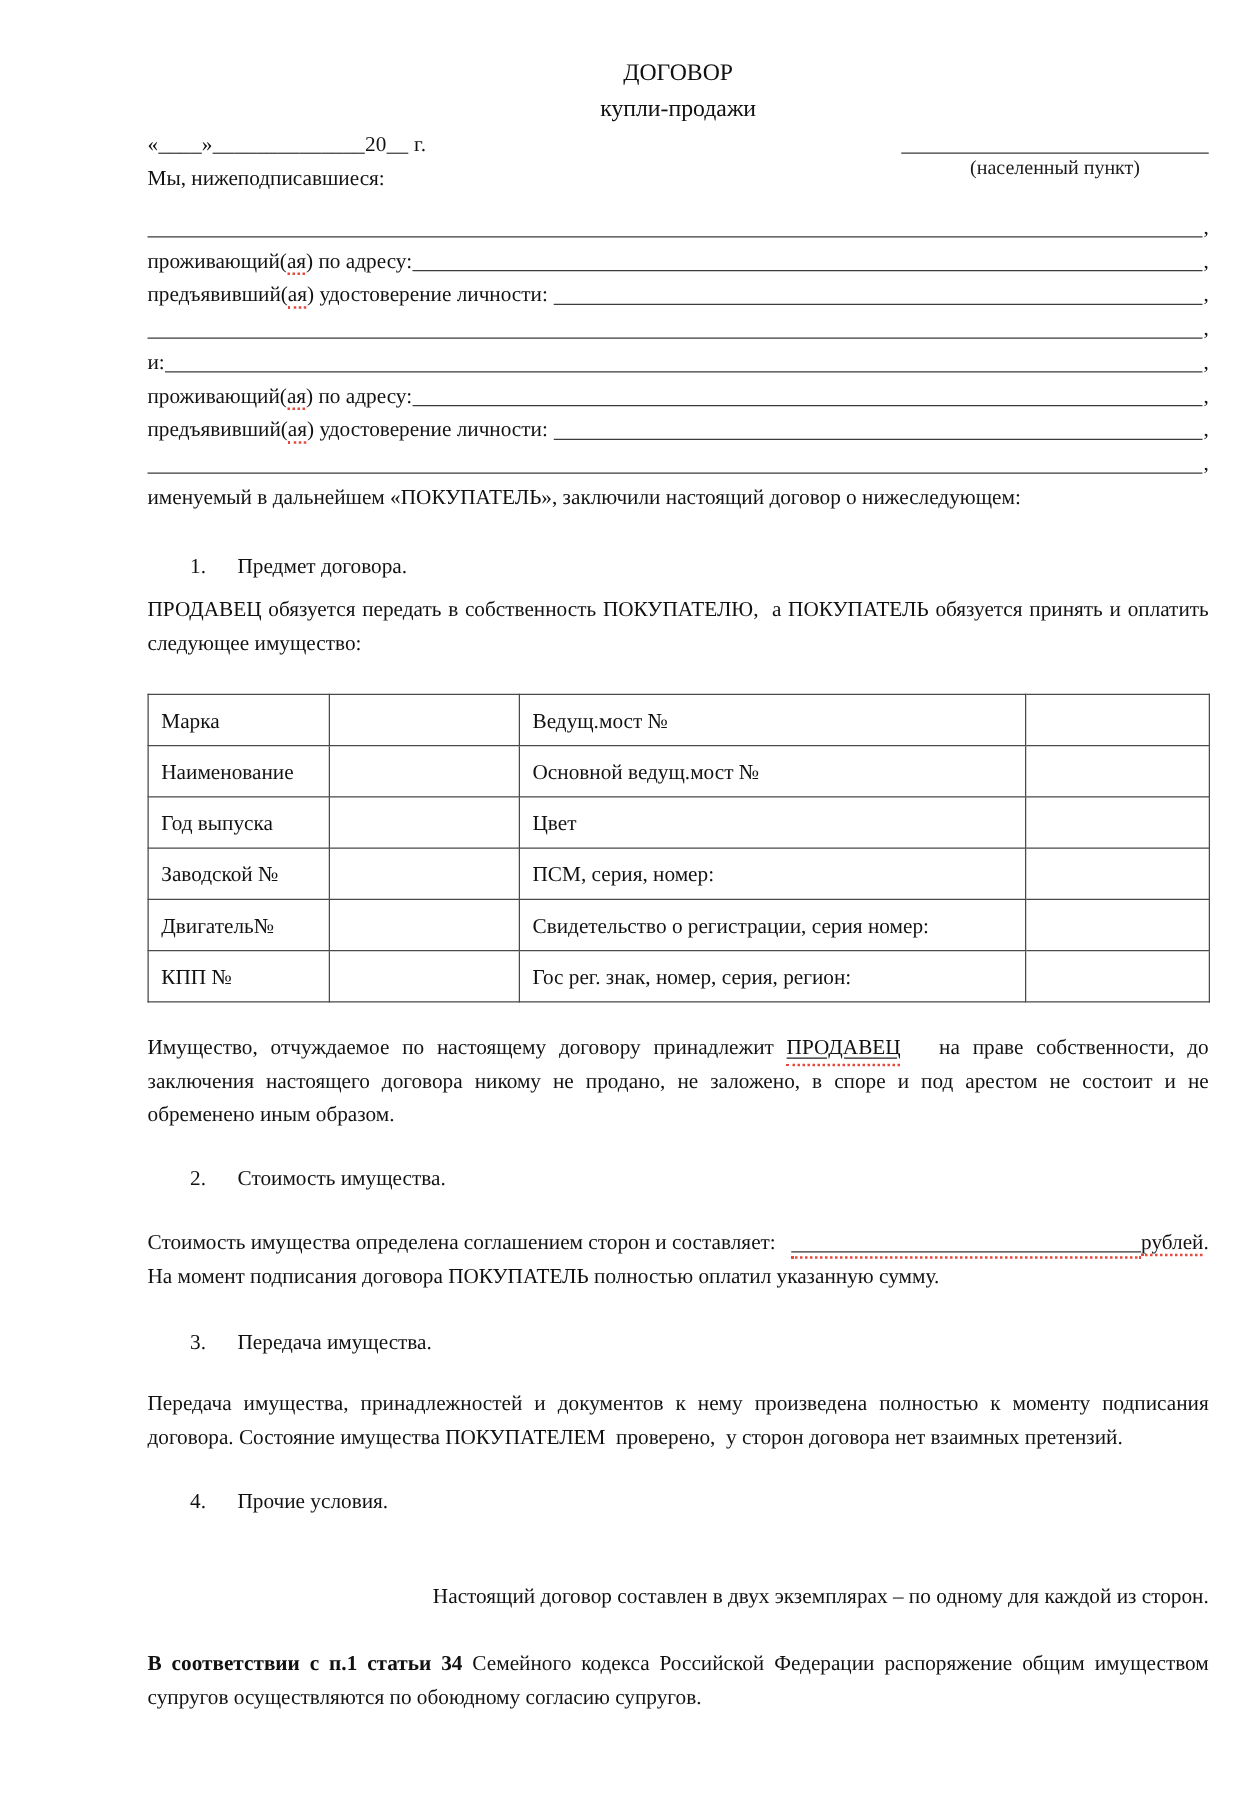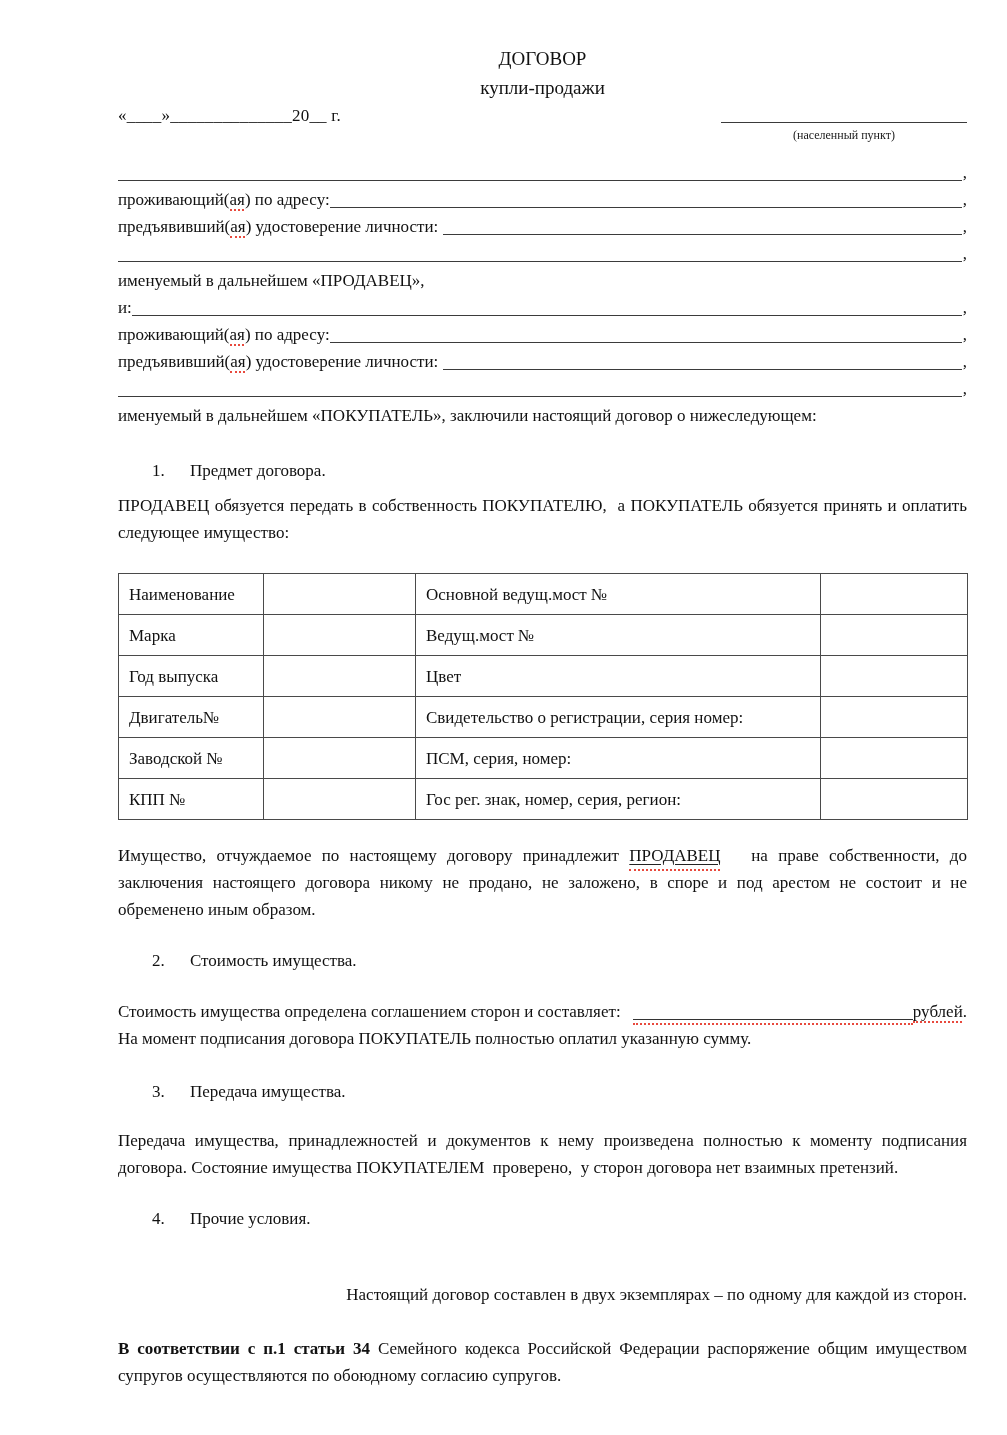--- a/index.html
+++ b/index.html
@@ -12,21 +12,21 @@
     overflow:hidden;
   }
   
   .doc-title{text-align:center;font-size:19px;line-height:29px;}
   
   .header-block{display:flex;justify-content:space-between;margin-bottom:12px;}
   .head-left{flex:1;}
   .date-line{letter-spacing:.2px;}
   .place-col{width:246px;padding-top:2px;}
   .place-line{height:18px;border-bottom:1px solid #3a3a3a;}
-  .place-caption{text-align:center;font-size:12px;line-height:24px;color:#1a1a1a;}
+  .place-caption{text-align:center;font-size:16px;line-height:24px;color:#1a1a1a;}
   
   .line-row{display:flex;height:27px;}
   .line-row .lbl{white-space:pre;}
   .fill{flex:1 1 auto;align-self:flex-end;height:0;border-bottom:1px solid #3b3b3b;margin-bottom:5px;}
   .comma{margin-left:1px;}
   
   .spell{position:relative;text-align:center;}
   .spell::after{content:"";position:absolute;left:0;right:1px;bottom:-2px;border-top:2px dotted #e8493d;}
   .spell-und{position:relative;text-decoration:underline;text-decoration-color:#222;text-underline-offset:3px;}
   .spell-und::after{content:"";position:absolute;left:0;right:1px;bottom:-6px;border-top:2px dotted #e8493d;}
@@ -61,20 +61,21 @@
 <div class="page">
 
   <div class="doc-title">
     <div>ДОГОВОР</div>
     <div>купли-продажи</div>
   </div>
 
   <div class="header-block">
     <div class="head-left">
       <div class="date-line">«____»______________20__ г.</div>
+      <div>Мы, нижеподписавшиеся:</div>
     </div>
     <div class="place-col">
       <div class="place-line"></div>
       <div class="place-caption">(населенный пункт)</div>
     </div>
   </div>
 
   <div class="line-row">
     <span class="fill"></span>
       <span class="comma">,</span>
@@ -86,21 +87,20 @@
   </div>
   <div class="line-row">
     <span class="lbl"><span>предъявивший(</span><span class="spell">ая</span><span>) удостоверение личности: </span></span>
     <span class="fill"></span>
       <span class="comma">,</span>
   </div>
   <div class="line-row">
     <span class="fill"></span>
       <span class="comma">,</span>
   </div>
-  <div>именуемый в дальнейшем «ПРОДАВЕЦ»,</div>
 
   <div class="line-row">
     <span class="lbl">и:</span>
     <span class="fill"></span>
       <span class="comma">,</span>
   </div>
   <div class="line-row">
     <span class="lbl"><span>проживающий(</span><span class="spell">ая</span><span>) по адресу:</span></span>
     <span class="fill"></span>
       <span class="comma">,</span>
@@ -125,47 +125,47 @@
 
   <table class="prop-table">
     <colgroup>
         <col class="c1">
         <col class="c2">
         <col class="c3">
         <col class="c4">
       </colgroup>
     <tbody>
       <tr>
+        <td>Марка</td>
+        <td></td>
+        <td>Ведущ.мост №</td>
+        <td></td>
+      </tr>
+      <tr>
         <td>Наименование</td>
         <td></td>
         <td>Основной ведущ.мост №</td>
         <td></td>
       </tr>
       <tr>
-        <td>Марка</td>
-        <td></td>
-        <td>Ведущ.мост №</td>
-        <td></td>
-      </tr>
-      <tr>
         <td>Год выпуска</td>
         <td></td>
         <td>Цвет</td>
         <td></td>
       </tr>
       <tr>
+        <td>Заводской №</td>
+        <td></td>
+        <td>ПСМ, серия, номер:</td>
+        <td></td>
+      </tr>
+      <tr>
         <td>Двигатель№</td>
         <td></td>
         <td>Свидетельство о регистрации, серия номер:</td>
-        <td></td>
-      </tr>
-      <tr>
-        <td>Заводской №</td>
-        <td></td>
-        <td>ПСМ, серия, номер:</td>
         <td></td>
       </tr>
       <tr>
         <td>КПП №</td>
         <td></td>
         <td>Гос рег. знак, номер, серия, регион:</td>
         <td></td>
       </tr>
     </tbody>
   </table>

